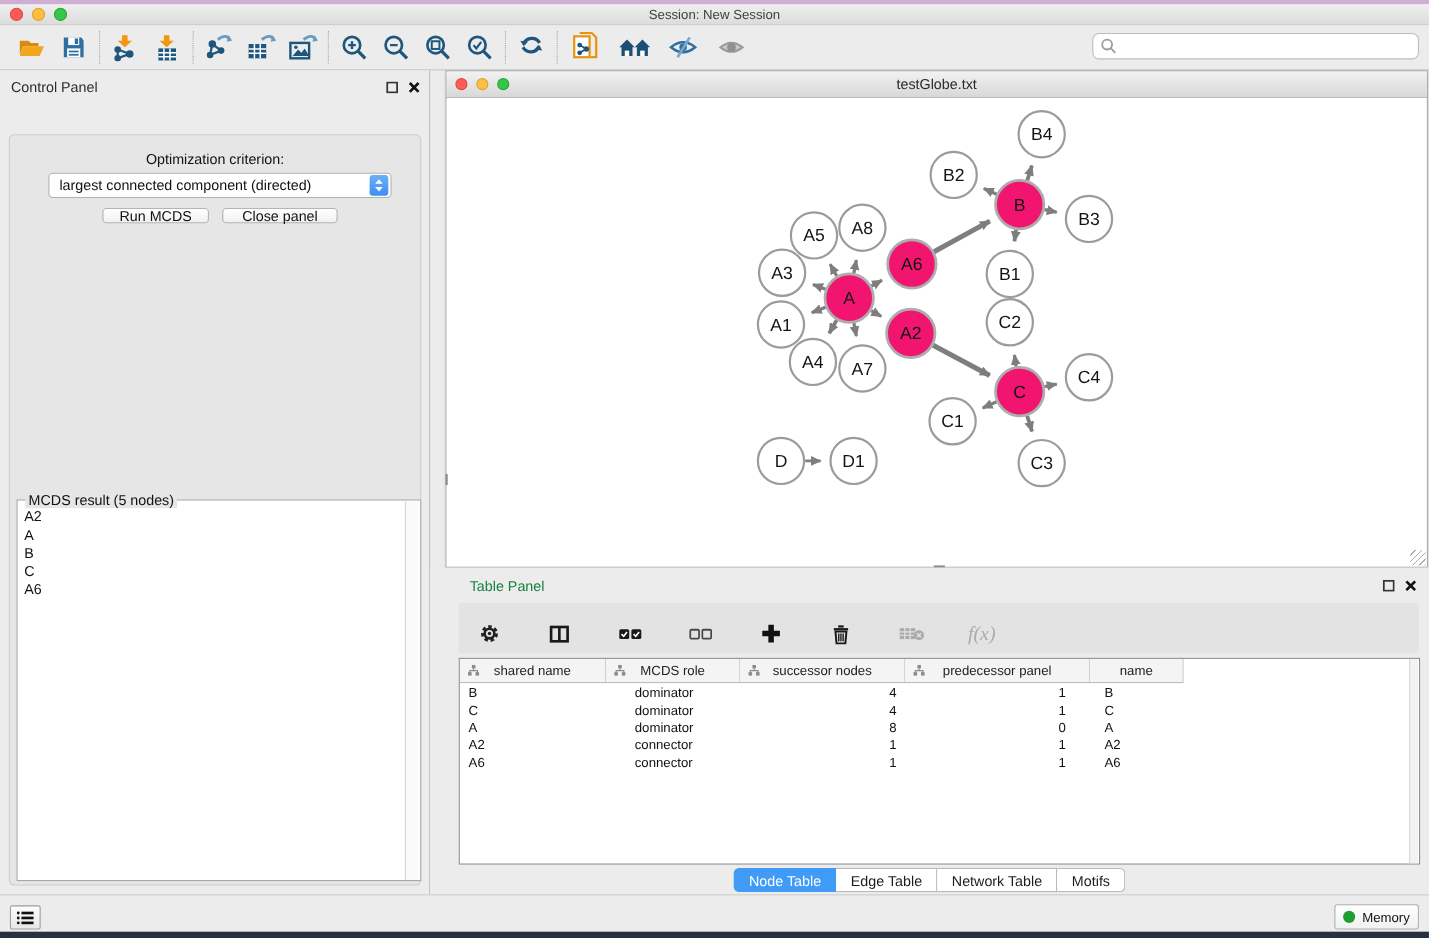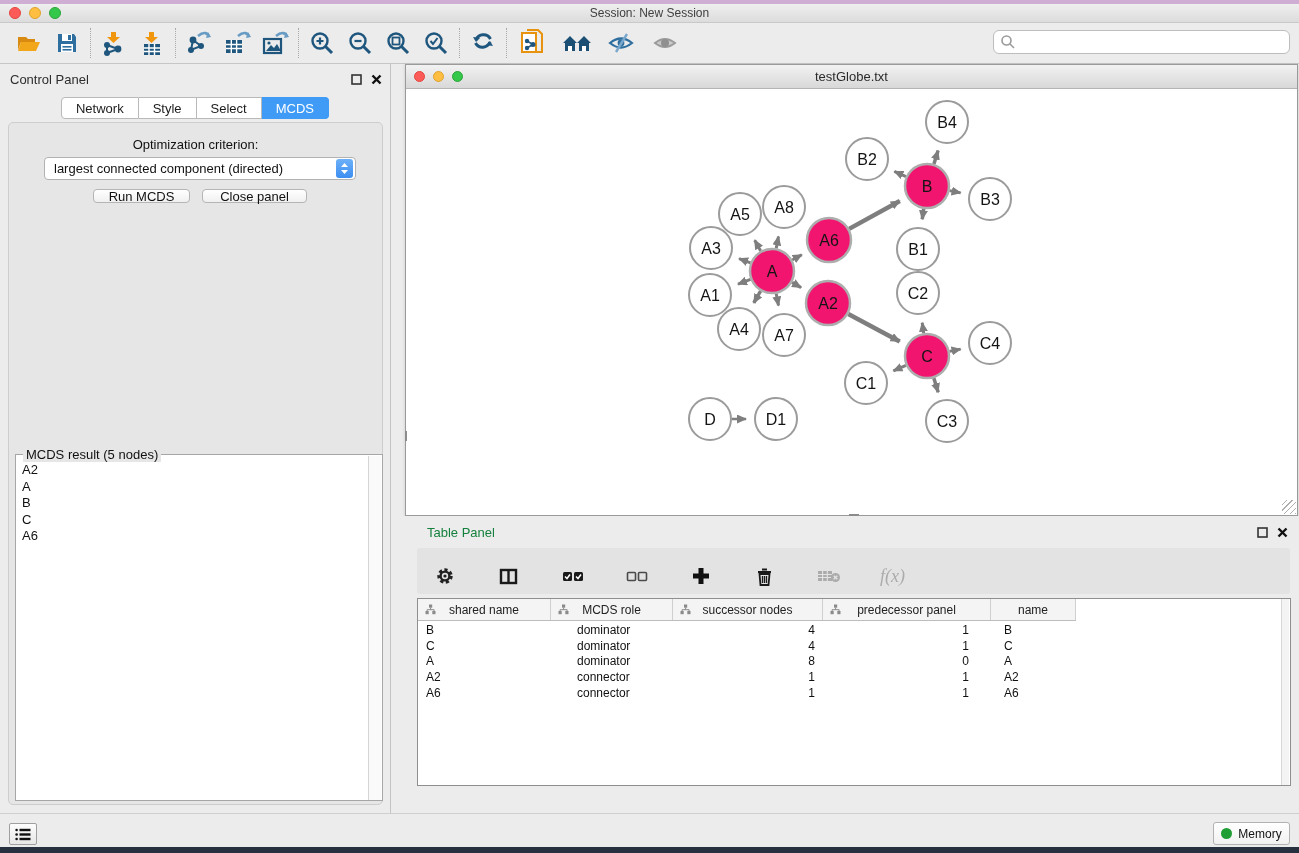--- a/index.html
+++ b/index.html
@@ -272,26 +272,20 @@
 <div id="control-panel" class="abs">
   <div class="panel-head">Control Panel</div>
   <div class="panel-icons">
     <svg width="11" height="11" viewBox="0 0 11 11">
       <rect x="1" y="1" width="9" height="9" fill="none" stroke="#333" stroke-width="1.6"></rect>
     </svg>
     <svg width="11" height="11" viewBox="0 0 11 11">
       <path d="M1.5 1.5l8 8M9.5 1.5l-8 8" stroke="#111" stroke-width="2.4"></path>
     </svg>
   </div>
-  <div class="cp-tabs" id="cp-tabs">
-      <div class="cp-tab">Network</div>
-      <div class="cp-tab">Style</div>
-      <div class="cp-tab">Select</div>
-      <div class="cp-tab sel">MCDS</div>
-    </div>
 
   <div id="cp-inner">
     <div id="opt-label">Optimization criterion:</div>
     <div id="criterion-select">
       <div class="val">largest connected component (directed)</div>
       <div class="stepper">
         <svg width="13" height="15" viewBox="0 0 13 15">
           <path d="M3 6l3.5-4L10 6z" fill="#fff"></path>
           <path d="M3 9l3.5 4L10 9z" fill="#fff"></path>
         </svg>
@@ -543,20 +537,26 @@
           <div class="td" style="width: 133px; text-align: left; padding-left: 8px;">A6</div>
           <div class="td" style="width: 122px; text-align: left; padding-left: 26px;">connector</div>
           <div class="td" style="width: 150px; text-align: right; padding-right: 8px;">1</div>
           <div class="td" style="width: 168px; text-align: right; padding-right: 22px;">1</div>
           <div class="td" style="width: 85px; text-align: left; padding-left: 13px;">A6</div>
         </div>
       </div>
     <div id="tbl-scroll"></div>
   </div>
 
+  <div id="tbl-tabs">
+      <div class="tbl-tab sel">Node Table</div>
+      <div class="tbl-tab">Edge Table</div>
+      <div class="tbl-tab">Network Table</div>
+      <div class="tbl-tab">Motifs</div>
+    </div>
 </div>
 
 <div id="status-bar" class="abs">
   <div id="list-btn">
     <svg width="16" height="13" viewBox="0 0 16 13">
       <circle cx="1.6" cy="2" r="1.3" fill="#111"></circle>
         <rect x="4.5" y="0.8" width="11" height="2.4" fill="#111"></rect>
       <circle cx="1.6" cy="6.5" r="1.3" fill="#111"></circle>
         <rect x="4.5" y="5.3" width="11" height="2.4" fill="#111"></rect>
       <circle cx="1.6" cy="11" r="1.3" fill="#111"></circle>

